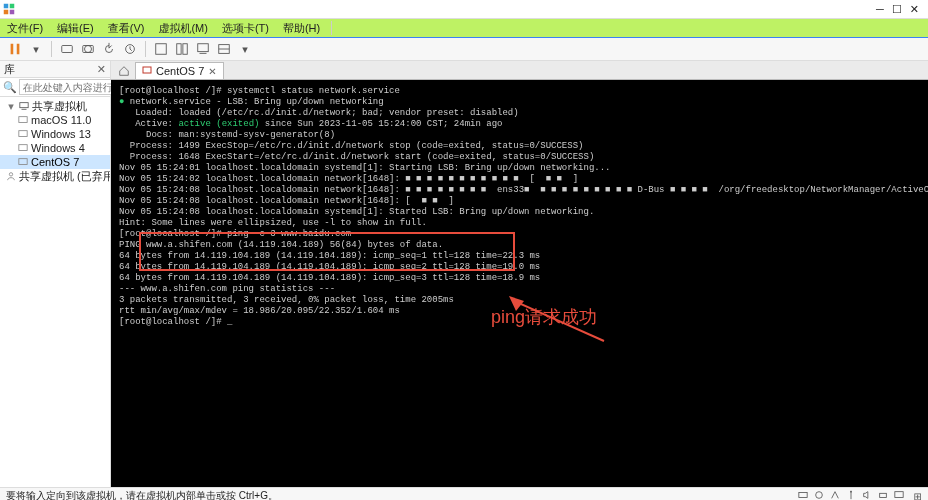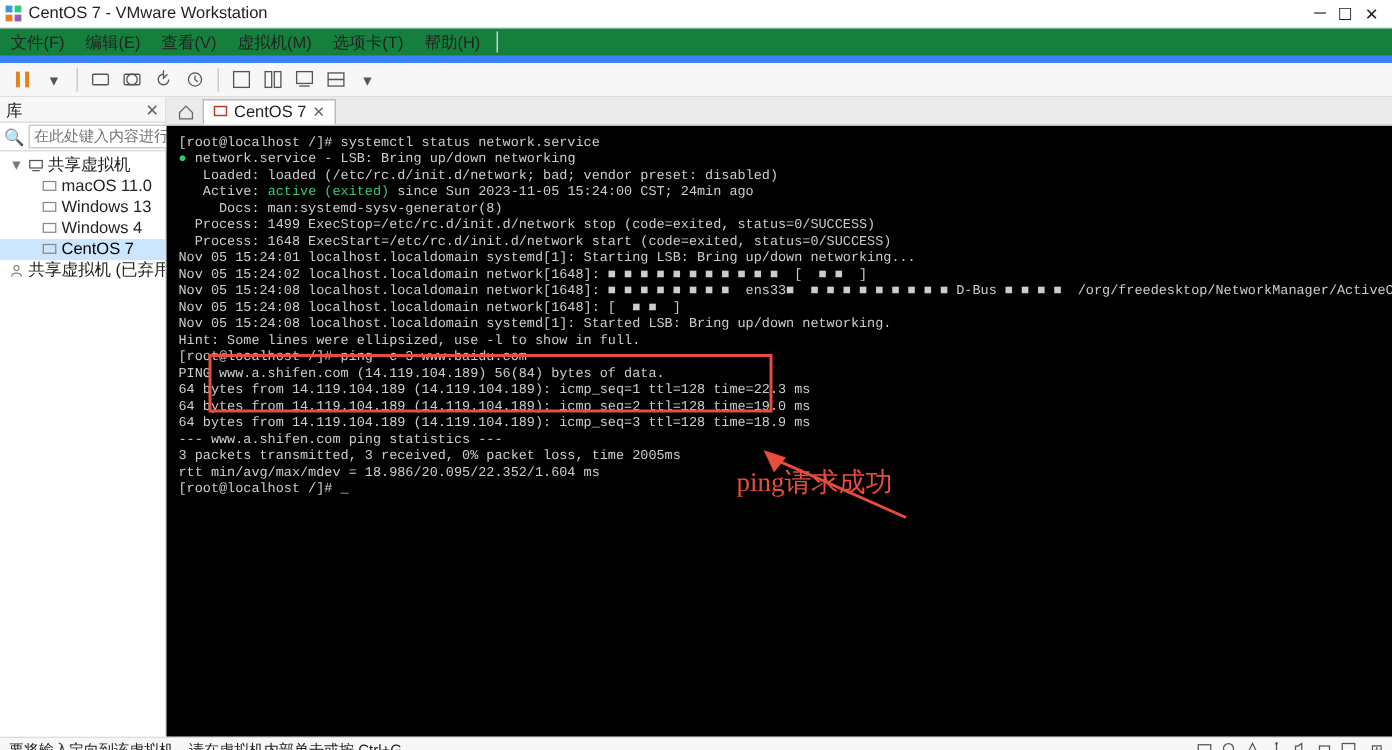--- a/index.html
+++ b/index.html
@@ -25,22 +25,22 @@
     width: 12px; height: 12px;
     margin-right: 4px;
     display: inline-flex; align-items:center; justify-content:center;
   }
   .titlebar .logo svg{width:12px;height:12px}
   .titlebar .title { flex: 0 0 auto; font-size: 11px; }
   .titlebar .spacer { flex: 1; }
   .titlebar .win-controls { display:flex; gap:8px; padding:0 6px; }
   .menubar {
     height: 18px;
-    background: #15803d;
-    border-bottom: 5px solid #3b82f6;
+    background: #bef264;
+    border-bottom: 1px solid #3b82f6;
     display: flex;
     align-items: center;
   }
   .menubar .m {
     padding: 0 7px;
     height: 100%;
     display: flex; align-items:center;
     font-size: 11px;
   }
   .toolbar {
@@ -79,21 +79,21 @@
     height:18px;border-bottom:1px solid #ddd;
     display:flex;align-items:center;padding:0 3px;
   }
   .side-search input{
     flex:1;border:1px solid #ccc;font-size:10px;height:14px;padding:0 3px;
   }
   .side-search .drop{font-size:9px;color:#666;margin-left:2px}
   .tree{flex:1;overflow:auto;padding:2px 0;font-size:11px;line-height:14px}
   .tree .node{display:flex;align-items:center;padding:0 4px;gap:3px;white-space:nowrap}
   .tree .node.l1{padding-left:6px}
-  .tree .node.l2{padding-left:28px}
+  .tree .node.l2{padding-left:18px}
   .tree .ic{width:10px;height:10px;display:inline-flex;align-items:center;justify-content:center;color:#777}
   .tree .ic svg{width:10px;height:10px}
   .tree .sel{background:#cde6ff;color:#000}
   .main{
     flex:1;display:flex;flex-direction:column;background:#ebebeb;
   }
   .tabbar{
     height:18px;display:flex;align-items:flex-end;background:#ebebeb;
     padding-left:4px;gap:2px;border-bottom:1px solid #bbb;
   }
@@ -113,21 +113,21 @@
   }
   .terminal .green{color:#2ecc71}
   .terminal .highlight-box{
     position:absolute;border:2px solid #e74c3c;pointer-events:none;
   }
   .terminal .annot-arrow{
     position:absolute;pointer-events:none;color:#e74c3c;
   }
   .terminal .annot-arrow svg{width:120px;height:60px}
   .terminal .annot-text{
-    position:absolute;color:#e74c3c;font-family:Liberation Serif, serif;font-size:18px;font-weight:400;
+    position:absolute;color:#e74c3c;font-family:Liberation Sans, sans-serif;font-size:18px;font-weight:400;
     pointer-events:none;
   }
   .statusbar{
     height:16px;background:#f7f7f7;border-top:1px solid #ddd;
     display:flex;align-items:center;padding:0 6px;font-size:10px;justify-content:space-between;
   }
   .statusbar .right{display:flex;gap:6px;align-items:center;color:#555}
   .statusbar .right svg{width:10px;height:10px}
 </style>
 </head>
@@ -135,21 +135,20 @@
 
 <div class="titlebar">
   <span class="logo">
     <svg viewBox="0 0 16 16">
         <rect x="1" y="1" width="6" height="6" fill="#3498db"></rect>
         <rect x="9" y="1" width="6" height="6" fill="#2ecc71"></rect>
         <rect x="1" y="9" width="6" height="6" fill="#e67e22"></rect>
         <rect x="9" y="9" width="6" height="6" fill="#9b59b6"></rect>
       </svg>
   </span>
-  <span class="title">CentOS 7 - VMware Workstation</span>
   <span class="spacer"></span>
   <span class="win-controls">
     <span>─</span>
     <span>☐</span>
     <span>✕</span>
   </span>
 </div>
 
 <div class="menubar">
   <div class="m">文件(F)</div>

